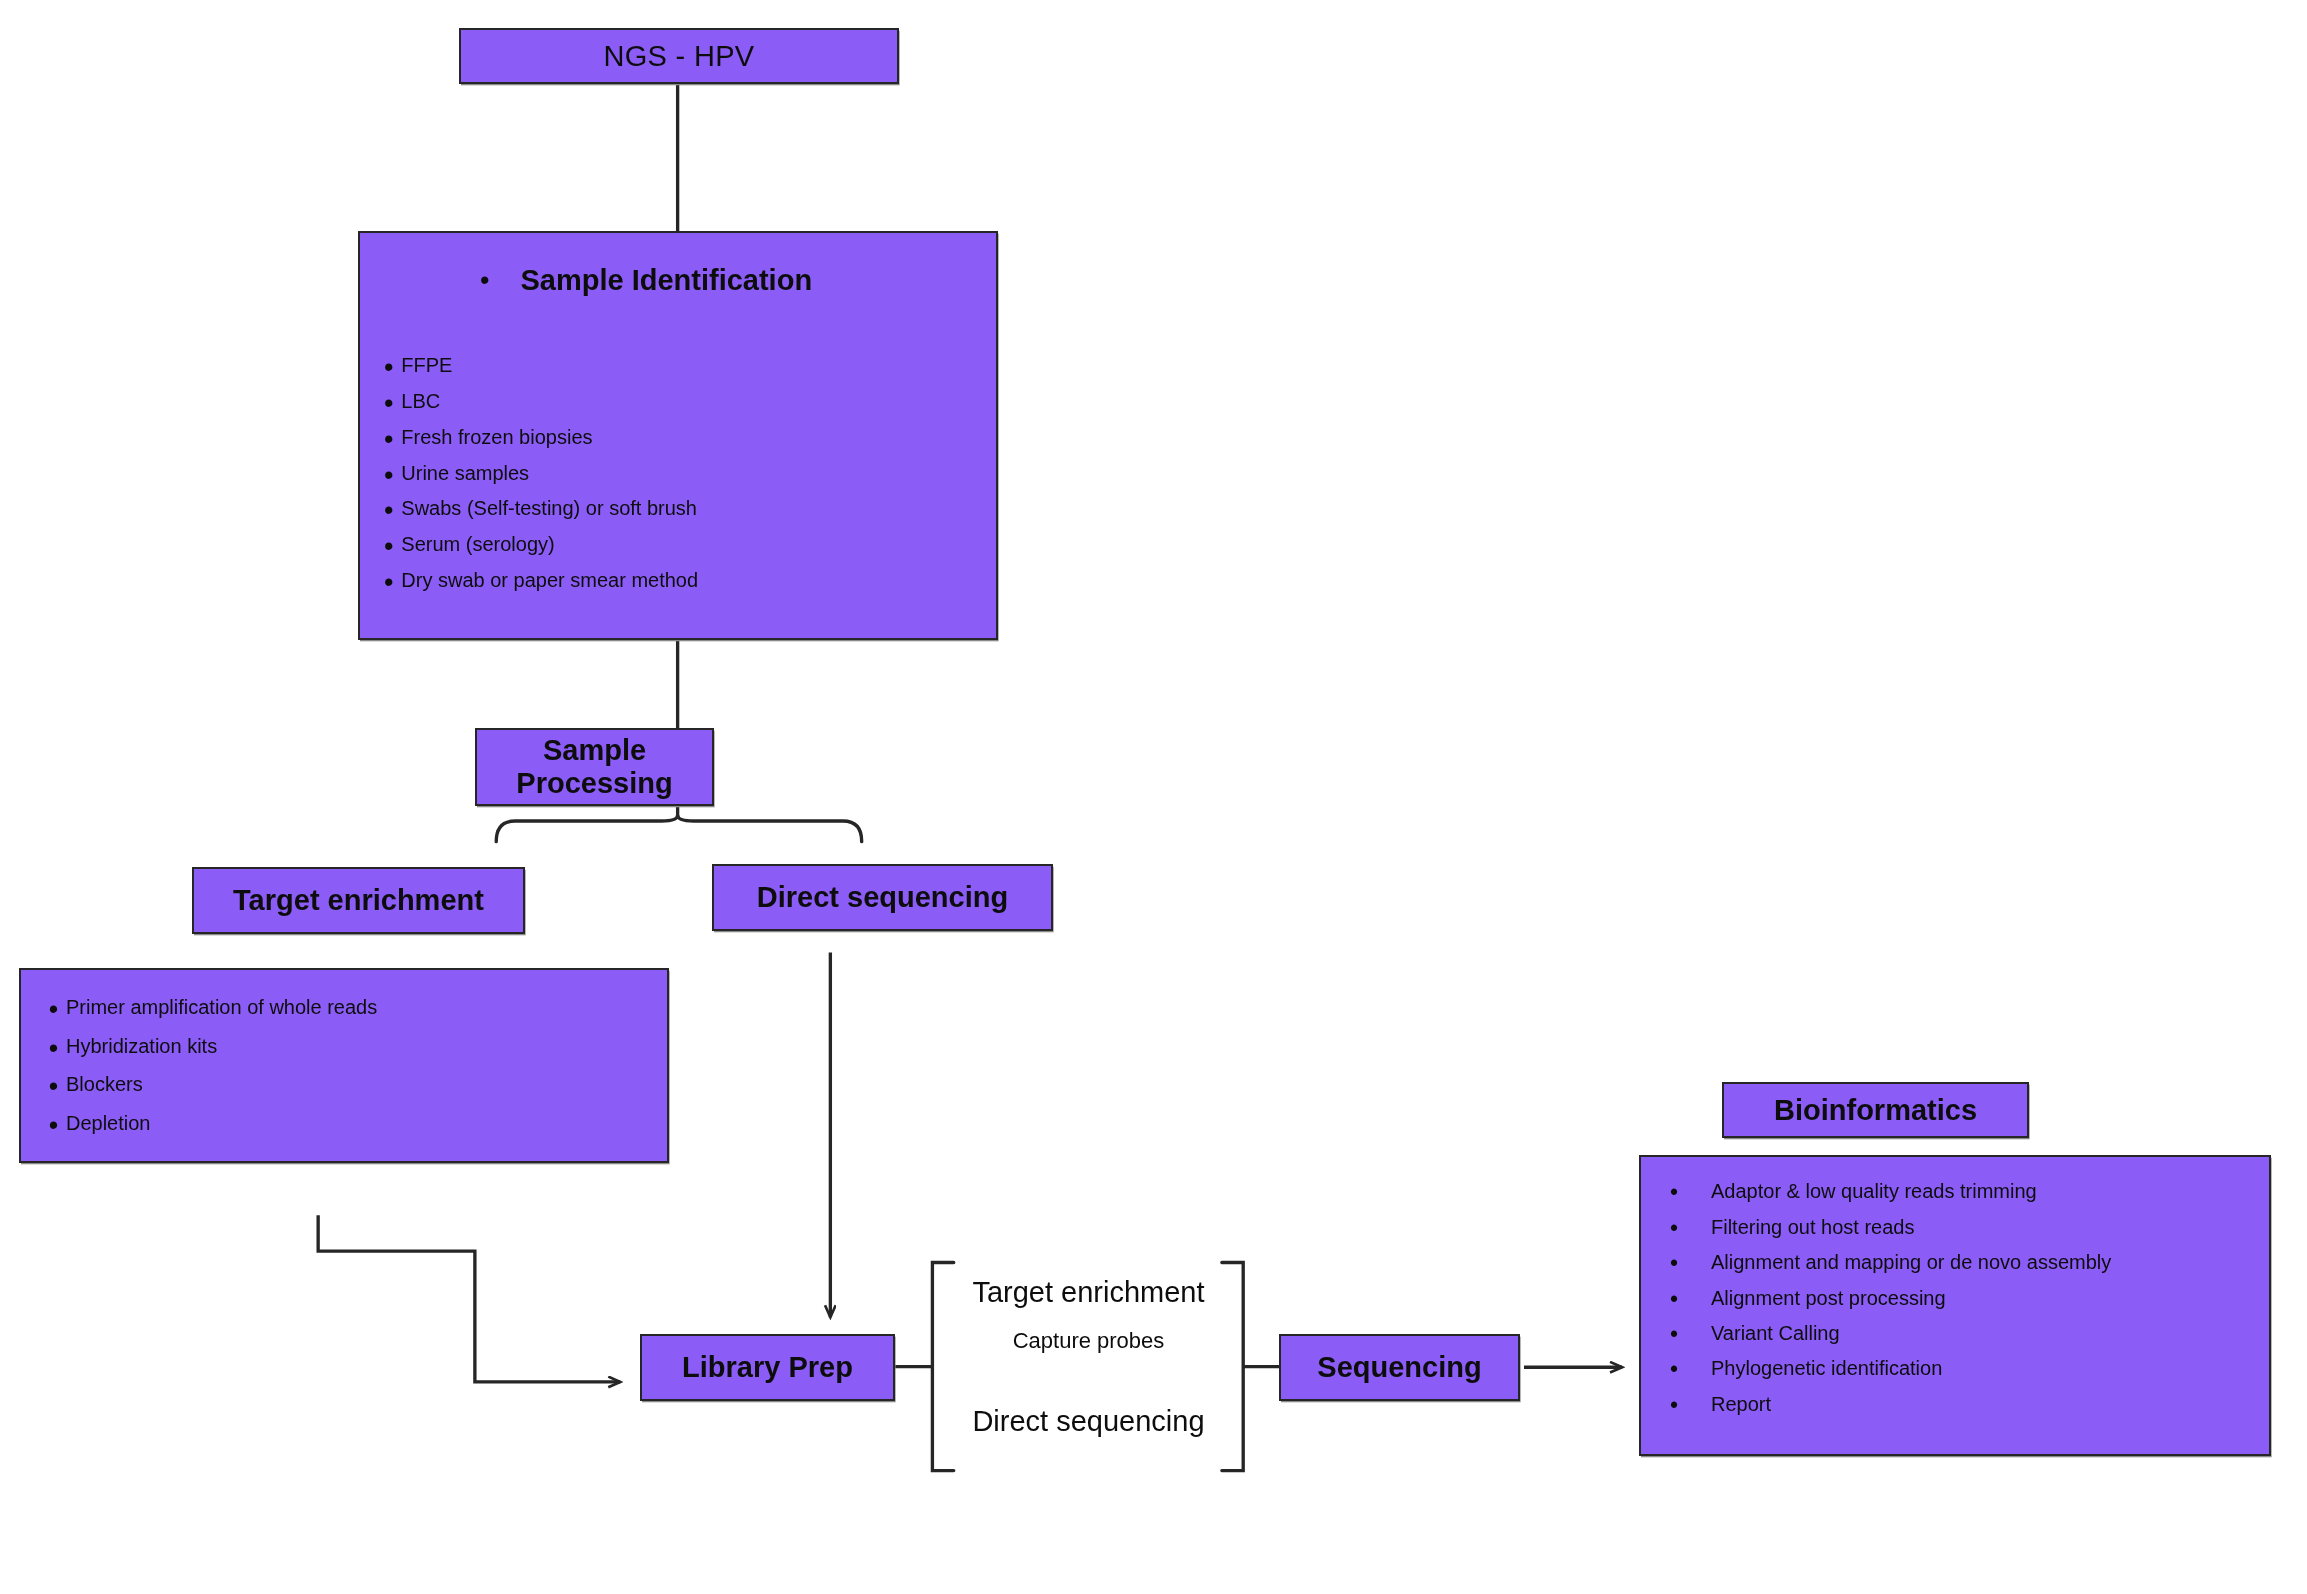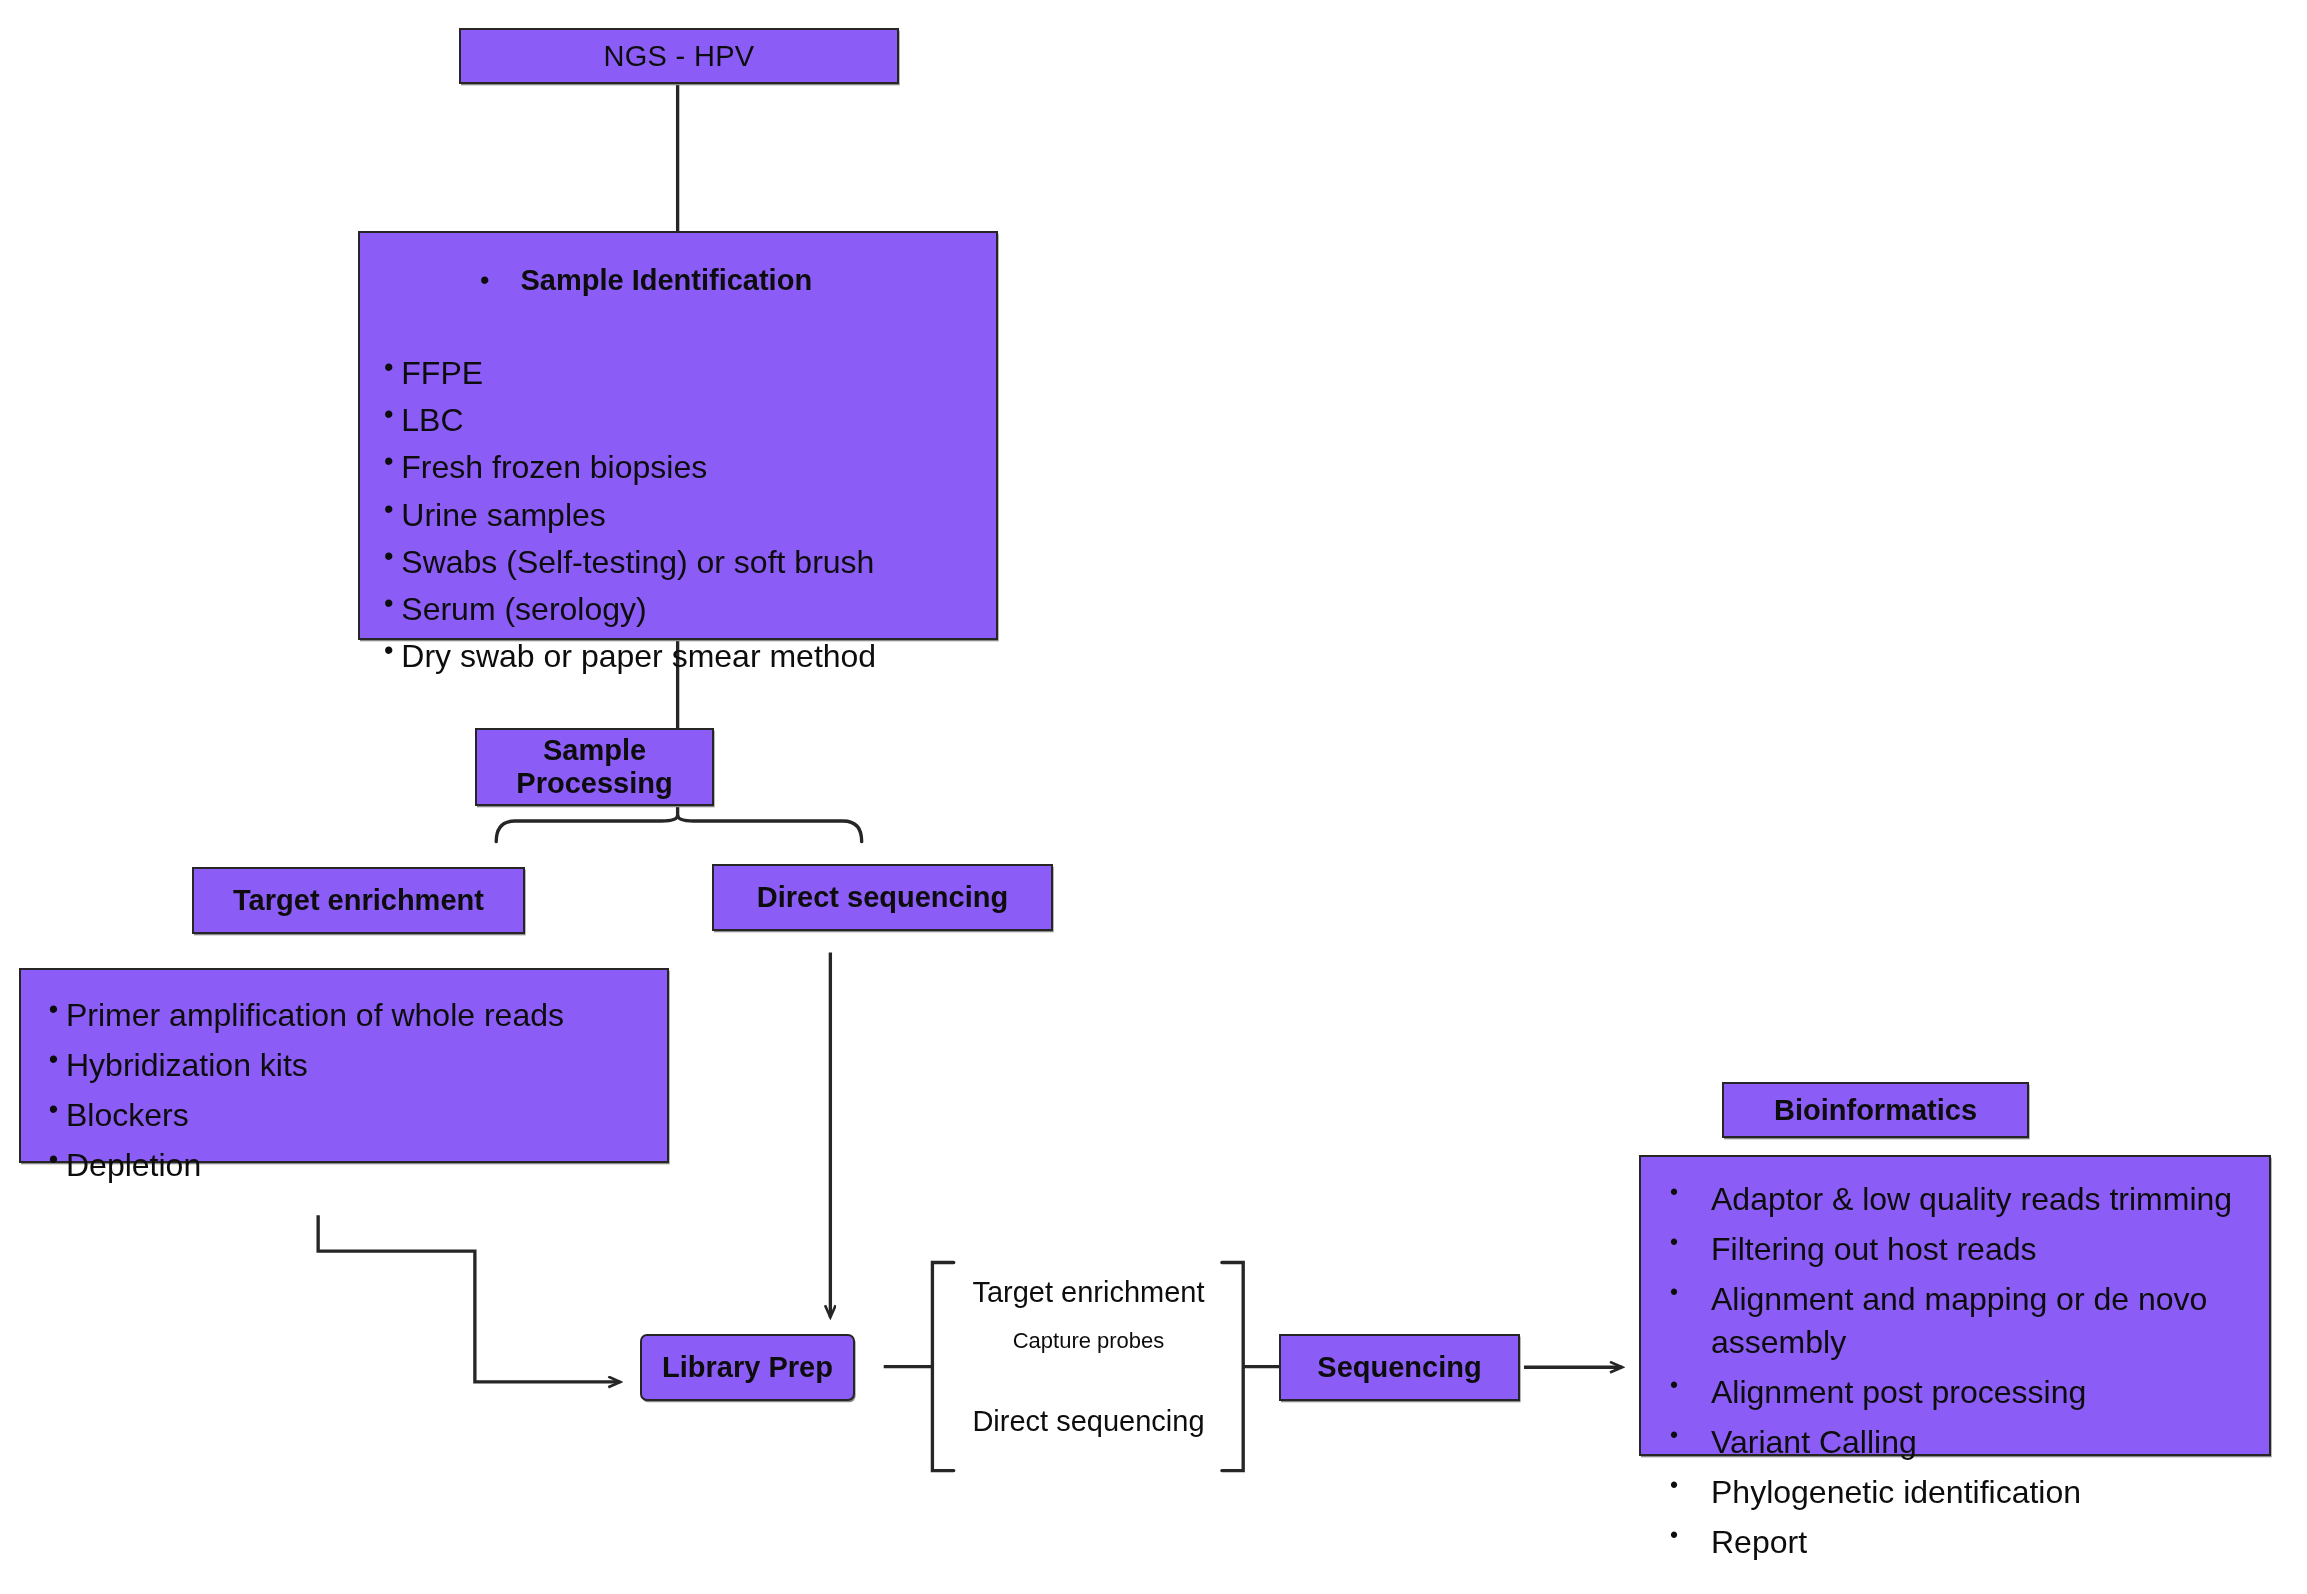--- a/index.html
+++ b/index.html
@@ -5,21 +5,21 @@
   html,body{margin:0;padding:0;background:#ffffff;}
   body{width:2307px;height:1594px;position:relative;
        font-family:"Liberation Sans",sans-serif;color:#0d0d0d;}
   #stage{position:absolute;left:0;top:0;width:2307px;height:1594px;overflow:hidden;}
   svg.lines{position:absolute;left:0;top:0;width:2307px;height:1594px;pointer-events:none;}
   .box{position:absolute;background:#8b5cf6;border:2px solid #262626;
        box-sizing:border-box;box-shadow:1.3px 2px 0 -0.7px #8a8a8a;}
   .ctr{display:flex;align-items:center;justify-content:center;text-align:center;}
   .t-title{font-size:29px;font-weight:normal;letter-spacing:0.3px;}
   .t-head{font-size:29px;font-weight:bold;}
-  .t-item{font-size:32px;font-weight:normal;line-height:1.35;}
+  .t-item{font-size:20px;font-weight:normal;line-height:1.35;}
   .bullets{position:absolute;list-style:none;margin:0;padding:0;}
   .bullets li{display:flex;align-items:flex-start;}
   .bullets li .bp{flex:0 0 auto;}
   .si-head{position:absolute;display:flex;align-items:center;}
   .si-head .bp{font-size:27px;margin-right:31px;}
   .bio li{margin-bottom:6.7px;}
   .bio li .bp{width:41px;font-size:23px;line-height:1.25;}
   .sid li{margin-bottom:4px;}
   .sid li .bp{width:17.3px;font-size:27px;line-height:1.18;}
   .te li{margin-bottom:6.7px;}
@@ -126,21 +126,21 @@
           <span class="bp">•</span>
           <span class="t-item">Blockers</span>
         </li>
       <li>
           <span class="bp">•</span>
           <span class="t-item">Depletion</span>
         </li>
     </ul>
   </div>
 
-  <div class="box ctr" style="left:640px;top:1334px;width:215px;height:67px;border-radius:7px;">
+  <div class="box ctr" style="left:640px;top:1334px;width:255px;height:67px;">
     <span class="t-head">Library Prep</span>
   </div>
 
   <div class="brk-lab" style="left:938px;top:1273px;width:301px;">
     <div class="t-item" style="font-size:29px;">Target enrichment</div>
     <div style="font-size:22px;margin-top:16px;">Capture probes</div>
     <div class="t-item" style="font-size:29px;margin-top:48px;">Direct sequencing</div>
   </div>
 
   <div class="box ctr" style="left:1279px;top:1334px;width:241px;height:67px;">

